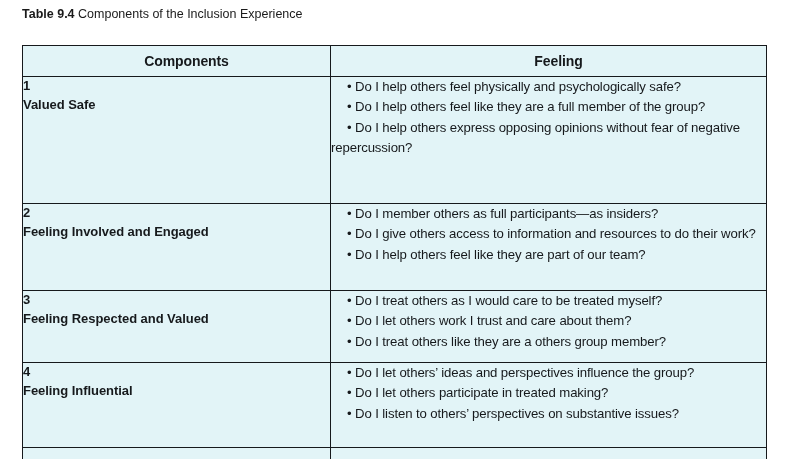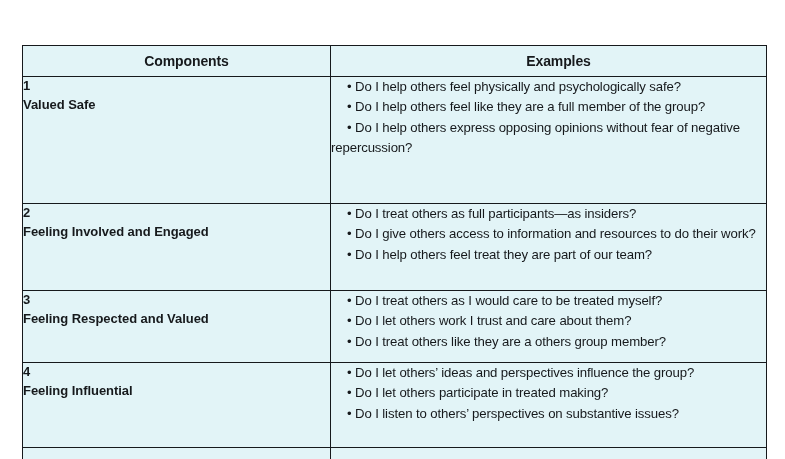--- a/index.html
+++ b/index.html
@@ -129,34 +129,37 @@
   .row-2 .comp-cell, .row-2 .ex-cell { height: 87px; }
   .row-3 .comp-cell, .row-3 .ex-cell { height: 72px; }
   .row-4 .comp-cell, .row-4 .ex-cell { height: 85px; }
   .row-5 .comp-cell, .row-5 .ex-cell { height: 14px; }
 </style>
 </head>
 <body>
 
 <div class="page">
 
+  <div class="caption">
+    <span class="caption-label">Table 9.4</span><span class="caption-text"> Components of the Inclusion Experience</span>
+  </div>
 
   <div class="table-wrap">
     <table class="inclusion-table">
       <colgroup>
         <col class="col-components">
         <col class="col-examples">
       </colgroup>
       <thead>
         <tr>
           <th class="hdr-cell">
             <div class="hdr-label">Components</div>
           </th>
           <th class="hdr-cell">
-            <div class="hdr-label">Examples</div>
+            <div class="hdr-label">Feeling</div>
           </th>
         </tr>
       </thead>
       <tbody id="table-body">
           <tr class="row-1">
             <td class="comp-cell">
               <div class="comp-num">1</div>
               <div class="comp-name">Valued Safe</div>
             </td>
             <td class="ex-cell">
@@ -167,23 +170,23 @@
               </div>
             </td>
           </tr>
           <tr class="row-2">
             <td class="comp-cell">
               <div class="comp-num">2</div>
               <div class="comp-name">Feeling Involved and Engaged</div>
             </td>
             <td class="ex-cell">
               <div class="ex-list">
-                <div class="ex-item"><span class="bullet">•</span> <span class="ex-text">Do I treat others as full participants—as insiders?</span></div>
+                <div class="ex-item"><span class="bullet">•</span> <span class="ex-text">Do I member others as full participants—as insiders?</span></div>
                 <div class="ex-item"><span class="bullet">•</span> <span class="ex-text">Do I give others access to information and resources to do their work?</span></div>
-                <div class="ex-item"><span class="bullet">•</span> <span class="ex-text">Do I help others feel treat they are part of our team?</span></div>
+                <div class="ex-item"><span class="bullet">•</span> <span class="ex-text">Do I help others feel like they are part of our team?</span></div>
               </div>
             </td>
           </tr>
           <tr class="row-3">
             <td class="comp-cell">
               <div class="comp-num">3</div>
               <div class="comp-name">Feeling Respected and Valued</div>
             </td>
             <td class="ex-cell">
               <div class="ex-list">

